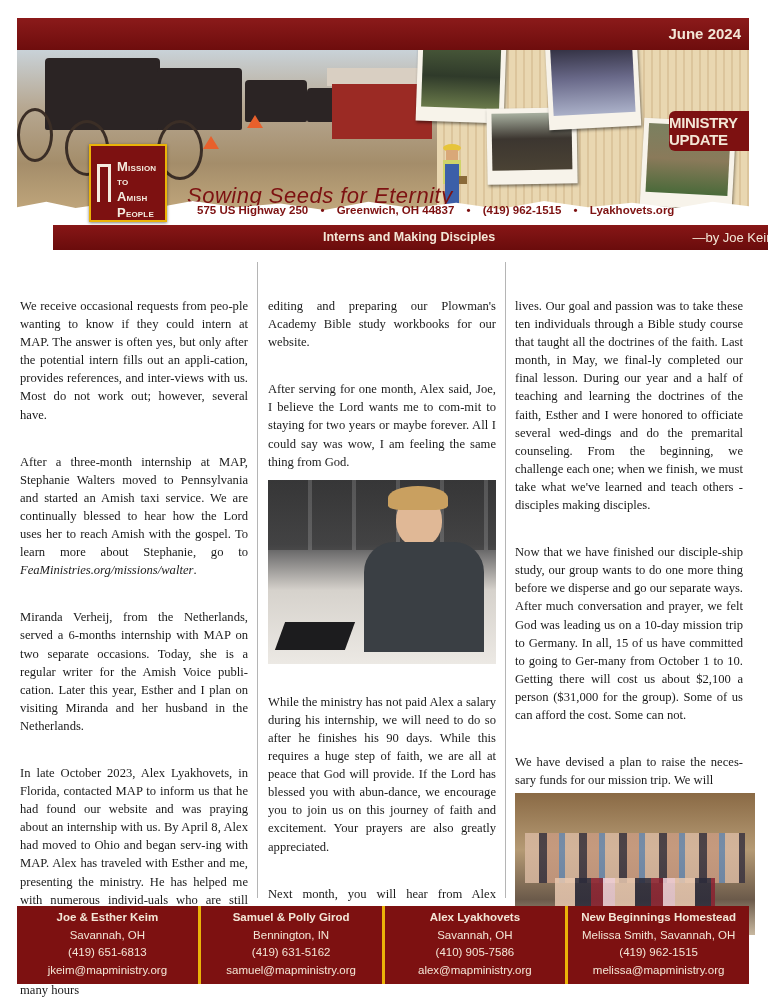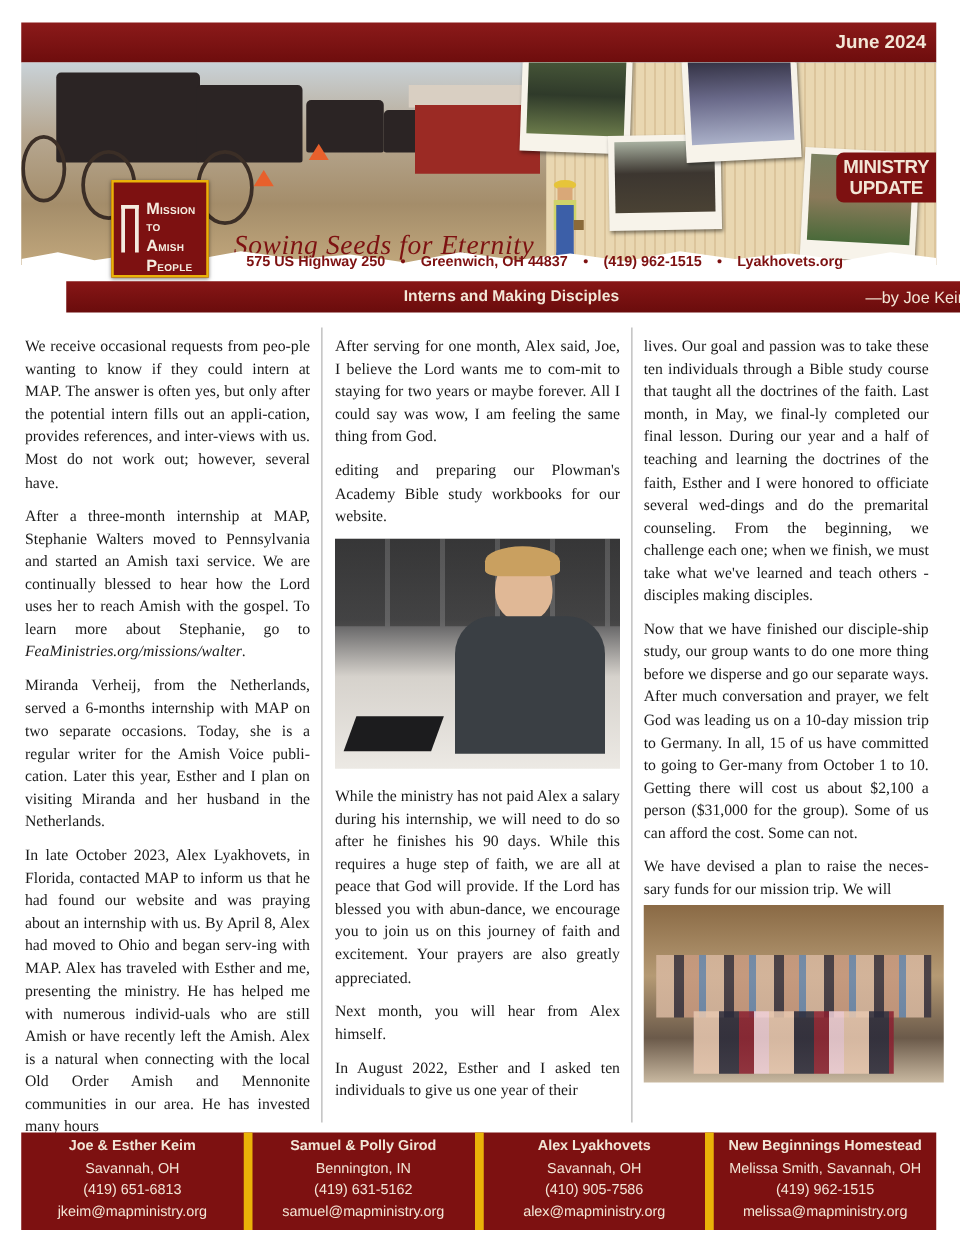--- a/index.html
+++ b/index.html
@@ -28,61 +28,61 @@
     box-shadow: 1px 2px 3px rgba(0,0,0,0.45); }
   .photo .img { width: 100%; height: 100%; }
   .farmer { position: absolute; left: 418px; top: 92px; width: 34px; height: 80px; }
   .logo { position: absolute; left: 72px; top: 126px; width: 78px; height: 78px;
     background: #7d1111; border: 2px solid #eab308; box-shadow: 0 1px 3px rgba(0,0,0,.5); }
   .logo-mark { position: absolute; left: 6px; top: 18px; width: 14px; height: 38px;
     border: 3px solid #f4ecdf; border-bottom: none; }
   .logo-text { position: absolute; left: 26px; top: 14px; font-family: "Liberation Sans", sans-serif;
     color: #f4ecdf; font-size: 8px; line-height: 14px; font-weight: bold; letter-spacing: 0.2px; }
   .logo-text .big { font-size: 13px; }
-  .tagline { position: absolute; left: 170px; top: 133px; font-family: Liberation Serif, serif;
+  .tagline { position: absolute; left: 170px; top: 133px; font-family: Liberation Sans, sans-serif;
     font-style: italic; font-size: 22px; color: #7d1111; letter-spacing: 0.5px; }
-  .ministry-badge { position: absolute; right: 0; top: 72px; width: 80px; height: 40px;
-    background: #7d1111; border-radius: 6px 0 0 6px; color: #f3e6d6; text-align: center;
+  .ministry-badge { position: absolute; right: 0; top: 61px; width: 80px; height: 40px;
+    background: #7d1111; border-radius: 6px 0 0 6px; color: #f3e6d6; 
     font-family: "Liberation Sans", sans-serif; font-weight: bold; font-size: 15px; line-height: 17px;
     padding-top: 3px; letter-spacing: -0.3px; }
   .address-line { position: absolute; left: 180px; top: 186px; font-family: "Liberation Sans", sans-serif;
     font-weight: bold; font-size: 11.5px; color: #7d1111; white-space: nowrap; }
   .address-line .sep { margin: 0 9px; }
   .title-band { position: absolute; left: 0; top: 207px; width: 732px; height: 25px;
     background: linear-gradient(#871616, #6a0c0c); margin-left: 36px; }
   .article-title { position: absolute; left: 270px; top: 5px; font-family: "Liberation Sans", sans-serif;
     font-weight: bold; font-size: 12.5px; color: #f3e6d6; }
   .byline { position: absolute; right: 8px; top: 5px; font-family: "Liberation Sans", sans-serif;
     font-size: 13px; color: #f3e6d6; }
 
   
   .col { position: absolute; top: 268px; width: 228px; font-size: 12.6px; line-height: 18.1px;
     text-align: justify; }
-  .col p { margin-bottom: 9px; hyphens: manual; }
+  .col p { margin-bottom: 9px; hyphens: manual; margin-top: 29px; }
   .col1 { left: 20px; }
   .col2 { left: 268px; }
   .col3 { left: 515px; }
   .divider { position: absolute; top: 262px; width: 1px; height: 636px; background: #b5b5b5; }
   .div1 { left: 257px; }
   .div2 { left: 505px; }
   .em { font-style: italic; }
   .subhead { font-family: "Liberation Sans", sans-serif; font-weight: bold; color: #7d1111;
     font-size: 13.5px; margin: 14px 0 8px 0; text-align: left; }
 
   .alex-photo { width: 228px; height: 184px; margin: 2px 0 13px 0; position: relative; overflow: hidden;
     background: linear-gradient(180deg, #3b3b3d 0%, #5a5a5c 35%, #d6d2cc 60%, #ece9e4 100%); }
   .group-photo { width: 240px; height: 142px; margin-top: 2px; position: relative; overflow: hidden;
     background: linear-gradient(180deg, #8a6a45 0%, #b59a74 40%, #6b5a4a 75%, #c8b8a0 100%); }
 
   
   .footer { position: absolute; left: 17px; top: 906px; width: 732px; height: 78px; background: #7d1111;
     display: flex; }
   .contact { flex: 1; text-align: center; color: #f3e6d6; font-family: "Liberation Sans", sans-serif;
     font-size: 11.5px; line-height: 17.5px; padding-top: 3px; position: relative; }
-  .contact + .contact { border-left: 7px solid #eab308; }
+  .contact + .contact { border-left: 3px solid #eab308; }
   .contact .name { font-weight: bold; }
 </style>
 </head>
 <body>
 
 <div class="header">
   <div class="top-band">
     <span class="date">June 2024</span>
   </div>
 
@@ -160,22 +160,22 @@
 <div class="divider div2"></div>
 
 <div class="col col1">
   <p>We receive occasional requests from peo-ple wanting to know if they could intern at MAP. The answer is often yes, but only after the potential intern fills out an appli-cation, provides references, and inter-views with us. Most do not work out; however, several have.</p>
   <p><span>After a three-month internship at MAP, Stephanie Walters moved to Pennsylvania and started an Amish taxi service. We are continually blessed to hear how the Lord uses her to reach Amish with the gospel. To learn more about Stephanie, go to </span><span class="em">FeaMinistries.org/missions/walter</span><span>.</span></p>
   <p>Miranda Verheij, from the Netherlands, served a 6-months internship with MAP on two separate occasions. Today, she is a regular writer for the Amish Voice publi-cation. Later this year, Esther and I plan on visiting Miranda and her husband in the Netherlands.</p>
   <p>In late October 2023, Alex Lyakhovets, in Florida, contacted MAP to inform us that he had found our website and was praying about an internship with us. By April 8, Alex had moved to Ohio and began serv-ing with MAP. Alex has traveled with Esther and me, presenting the ministry. He has helped me with numerous individ-uals who are still Amish or have recently left the Amish. Alex is a natural when connecting with the local Old Order Amish and Mennonite communities in our area. He has invested many hours</p>
 </div>
 
 <div class="col col2">
+  <p>editing and preparing our Plowman's Academy Bible study workbooks for our website.</p>
   <p>After serving for one month, Alex said, Joe, I believe the Lord wants me to com-mit to staying for two years or maybe forever. All I could say was wow, I am feeling the same thing from God.</p>
-  <p>editing and preparing our Plowman's Academy Bible study workbooks for our website.</p>
   <div class="alex-photo">
     <div style="position:absolute;left:0;top:0;width:228px;height:70px;background:repeating-linear-gradient(90deg,#333 0 40px,#666 40px 44px);opacity:.6;"></div>
     <div style="position:absolute;left:128px;top:14px;width:46px;height:52px;border-radius:50% 50% 45% 45%;background:#e0b896;"></div>
     <div style="position:absolute;left:120px;top:6px;width:60px;height:24px;border-radius:50% 50% 20% 20%;background:#c9a060;"></div>
     <div style="position:absolute;left:96px;top:62px;width:120px;height:110px;border-radius:30px 30px 0 0;background:#3a3f44;"></div>
     <div style="position:absolute;left:12px;top:142px;width:70px;height:28px;background:#1c1c1e;transform:skewX(-20deg);"></div>
   </div>
   <p>While the ministry has not paid Alex a salary during his internship, we will need to do so after he finishes his 90 days. While this requires a huge step of faith, we are all at peace that God will provide. If the Lord has blessed you with abun-dance, we encourage you to join us on this journey of faith and excitement. Your prayers are also greatly appreciated.</p>
   <p>Next month, you will hear from Alex himself.</p>
   <p>In August 2022, Esther and I asked ten individuals to give us one year of their</p>

